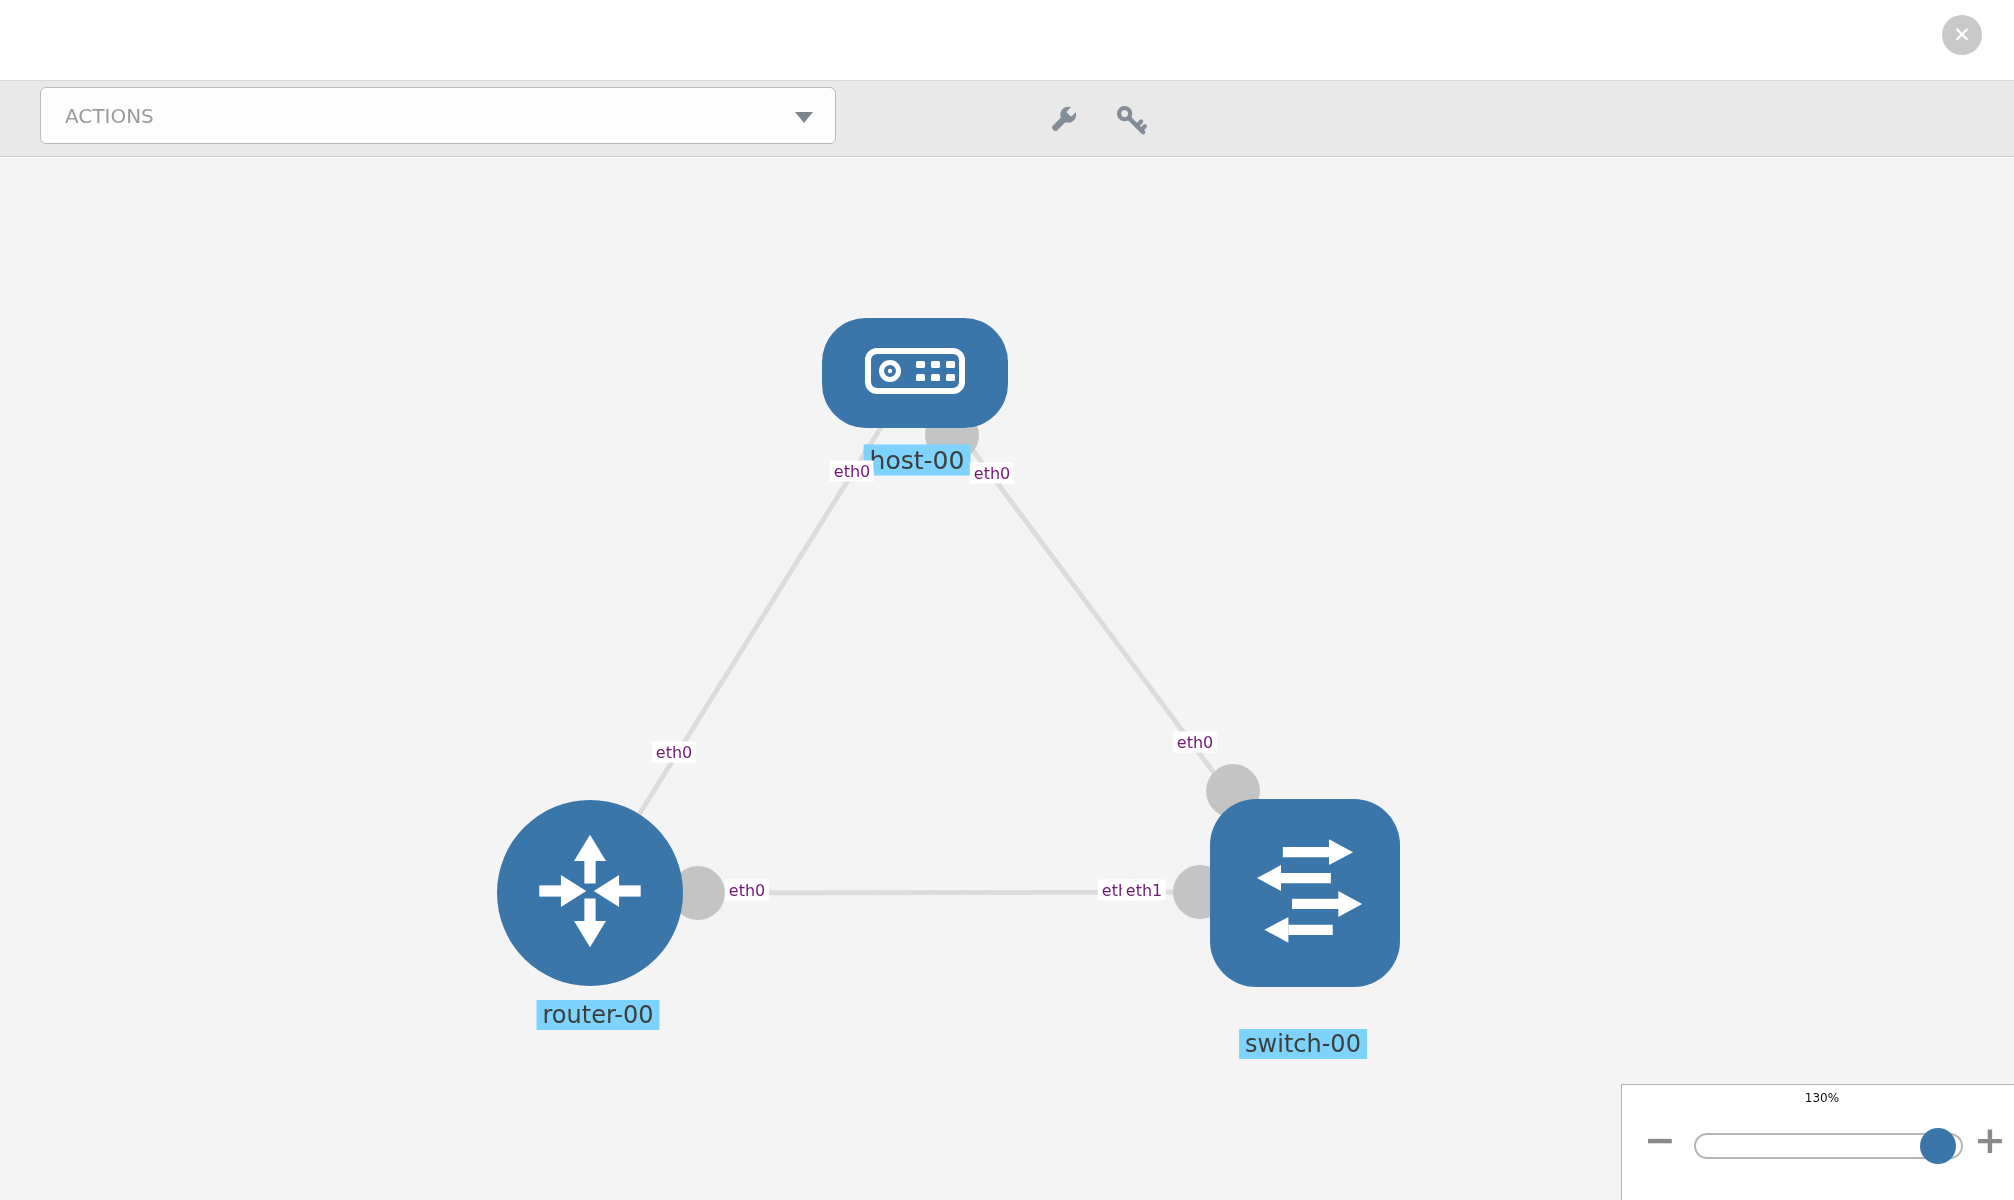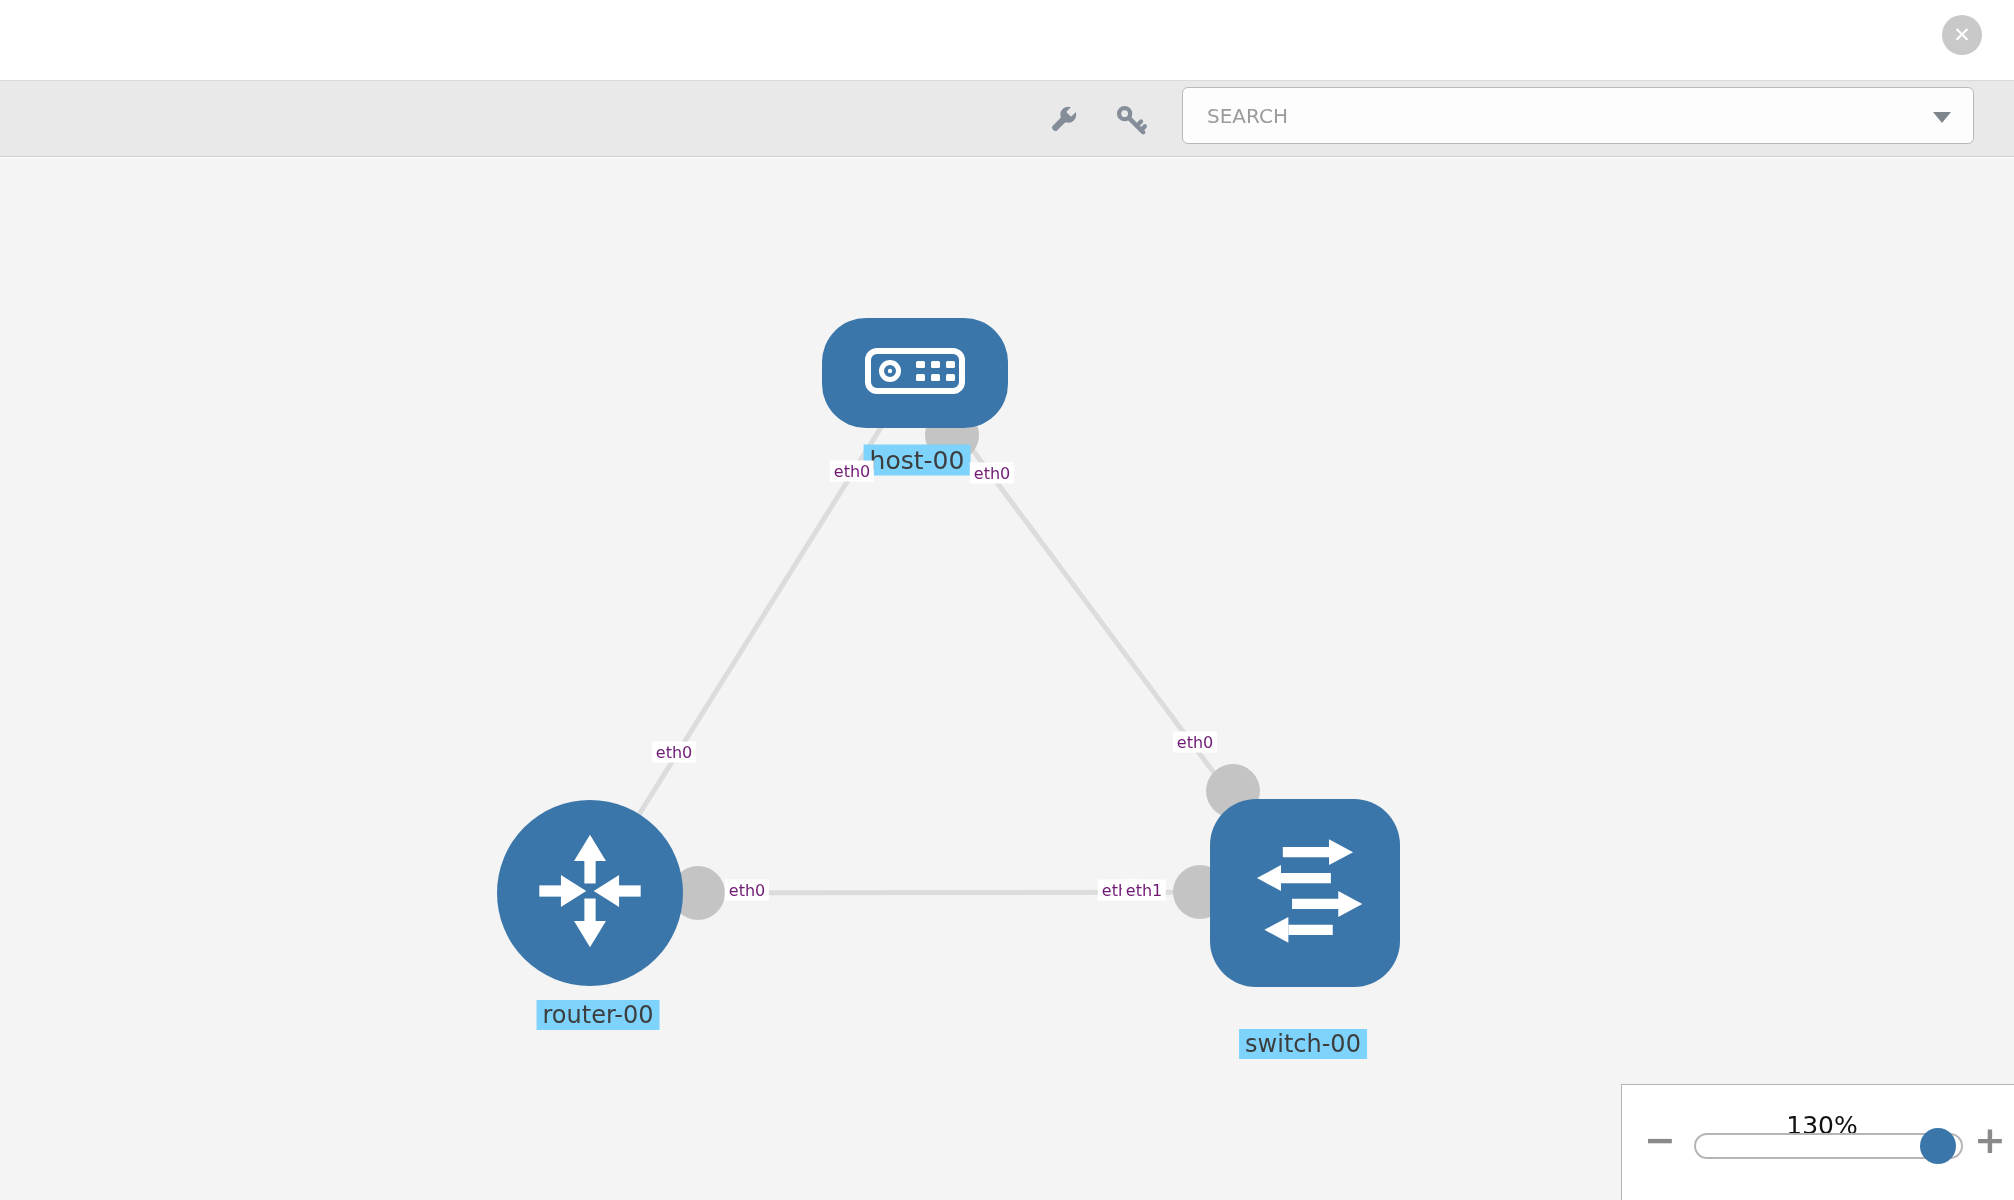--- a/index.html
+++ b/index.html
@@ -63,21 +63,21 @@
     font-size:16px; white-space:nowrap;
   }
   .edge-label.on-top { z-index:4; }
   
   .zoom-panel {
     position:absolute; left:1621px; top:926px; width:400px; height:130px;
     background:#ffffff; border:1px solid #b3b3b3; z-index:5;
   }
   .zoom-level {
     position:absolute; left:100px; top:6px; width:200px; text-align:center;
-    font-size:25px; color:#111111;margin-top:20px;
+    font-size:12px; color:#111111;
   }
   .zoom-minus, .zoom-plus {
     position:absolute; top:32px; width:40px; height:46px;
     color:#8a8a8a; font-size:38px; font-weight:bold; text-align:center;
     cursor:pointer; line-height:46px;
   }
   .zoom-minus { left:18px; }
   .zoom-plus  { left:348px; }
   .zoom-track {
     position:absolute; left:72px; top:48px; width:269px; height:26px;
@@ -89,44 +89,44 @@
   }
 </style>
 </head>
 <body>
 
 <div class="header">
   <div class="close-btn">✕</div>
 </div>
 
 <div class="toolbar">
+  <div class="select-box select-actions">
+    <span>ACTIONS</span>
+    <span class="dd-arrow"></span>
+  </div>
 
   <span class="tool-icon icon-wrench">
     <svg width="34" height="34" viewBox="0 0 32 32">
       <g transform="rotate(45 16 16)">
         <rect x="13" y="12" width="6" height="17" rx="2.5" fill="#848d98"></rect>
         <circle cx="16" cy="9" r="7.5" fill="#848d98"></circle>
         <rect x="12.7" y="0" width="6.6" height="8.5" rx="1" fill="#e9e9e9"></rect>
       </g>
     </svg>
   </span>
 
   <span class="tool-icon icon-key">
     <svg width="34" height="34" viewBox="0 0 32 32" fill="none" stroke="#848d98">
       <circle cx="10" cy="10" r="5.2" stroke-width="4"></circle>
       <path d="M14 14 L27.5 27.5" stroke-width="4.2" stroke-linecap="round"></path>
       <path d="M21.5 21.5 L25.5 17.5" stroke-width="4" stroke-linecap="round"></path>
       <path d="M25.5 25.5 L29 22" stroke-width="4" stroke-linecap="round"></path>
     </svg>
   </span>
 
-  <div class="select-box select-search">
-    <span>SEARCH</span>
-    <span class="dd-arrow"></span>
-  </div>
 </div>
 
 <div class="canvas">
 
   <svg class="links-layer" width="2014" height="1042" viewBox="0 0 2014 1042">
 
     <line x1="590" y1="735" x2="915" y2="215" stroke="#dcdcdc" stroke-width="5"></line>
     <line x1="915" y1="215" x2="1303" y2="734" stroke="#dcdcdc" stroke-width="5"></line>
     <line x1="590" y1="735" x2="1303" y2="734" stroke="#dcdcdc" stroke-width="5"></line>
 

